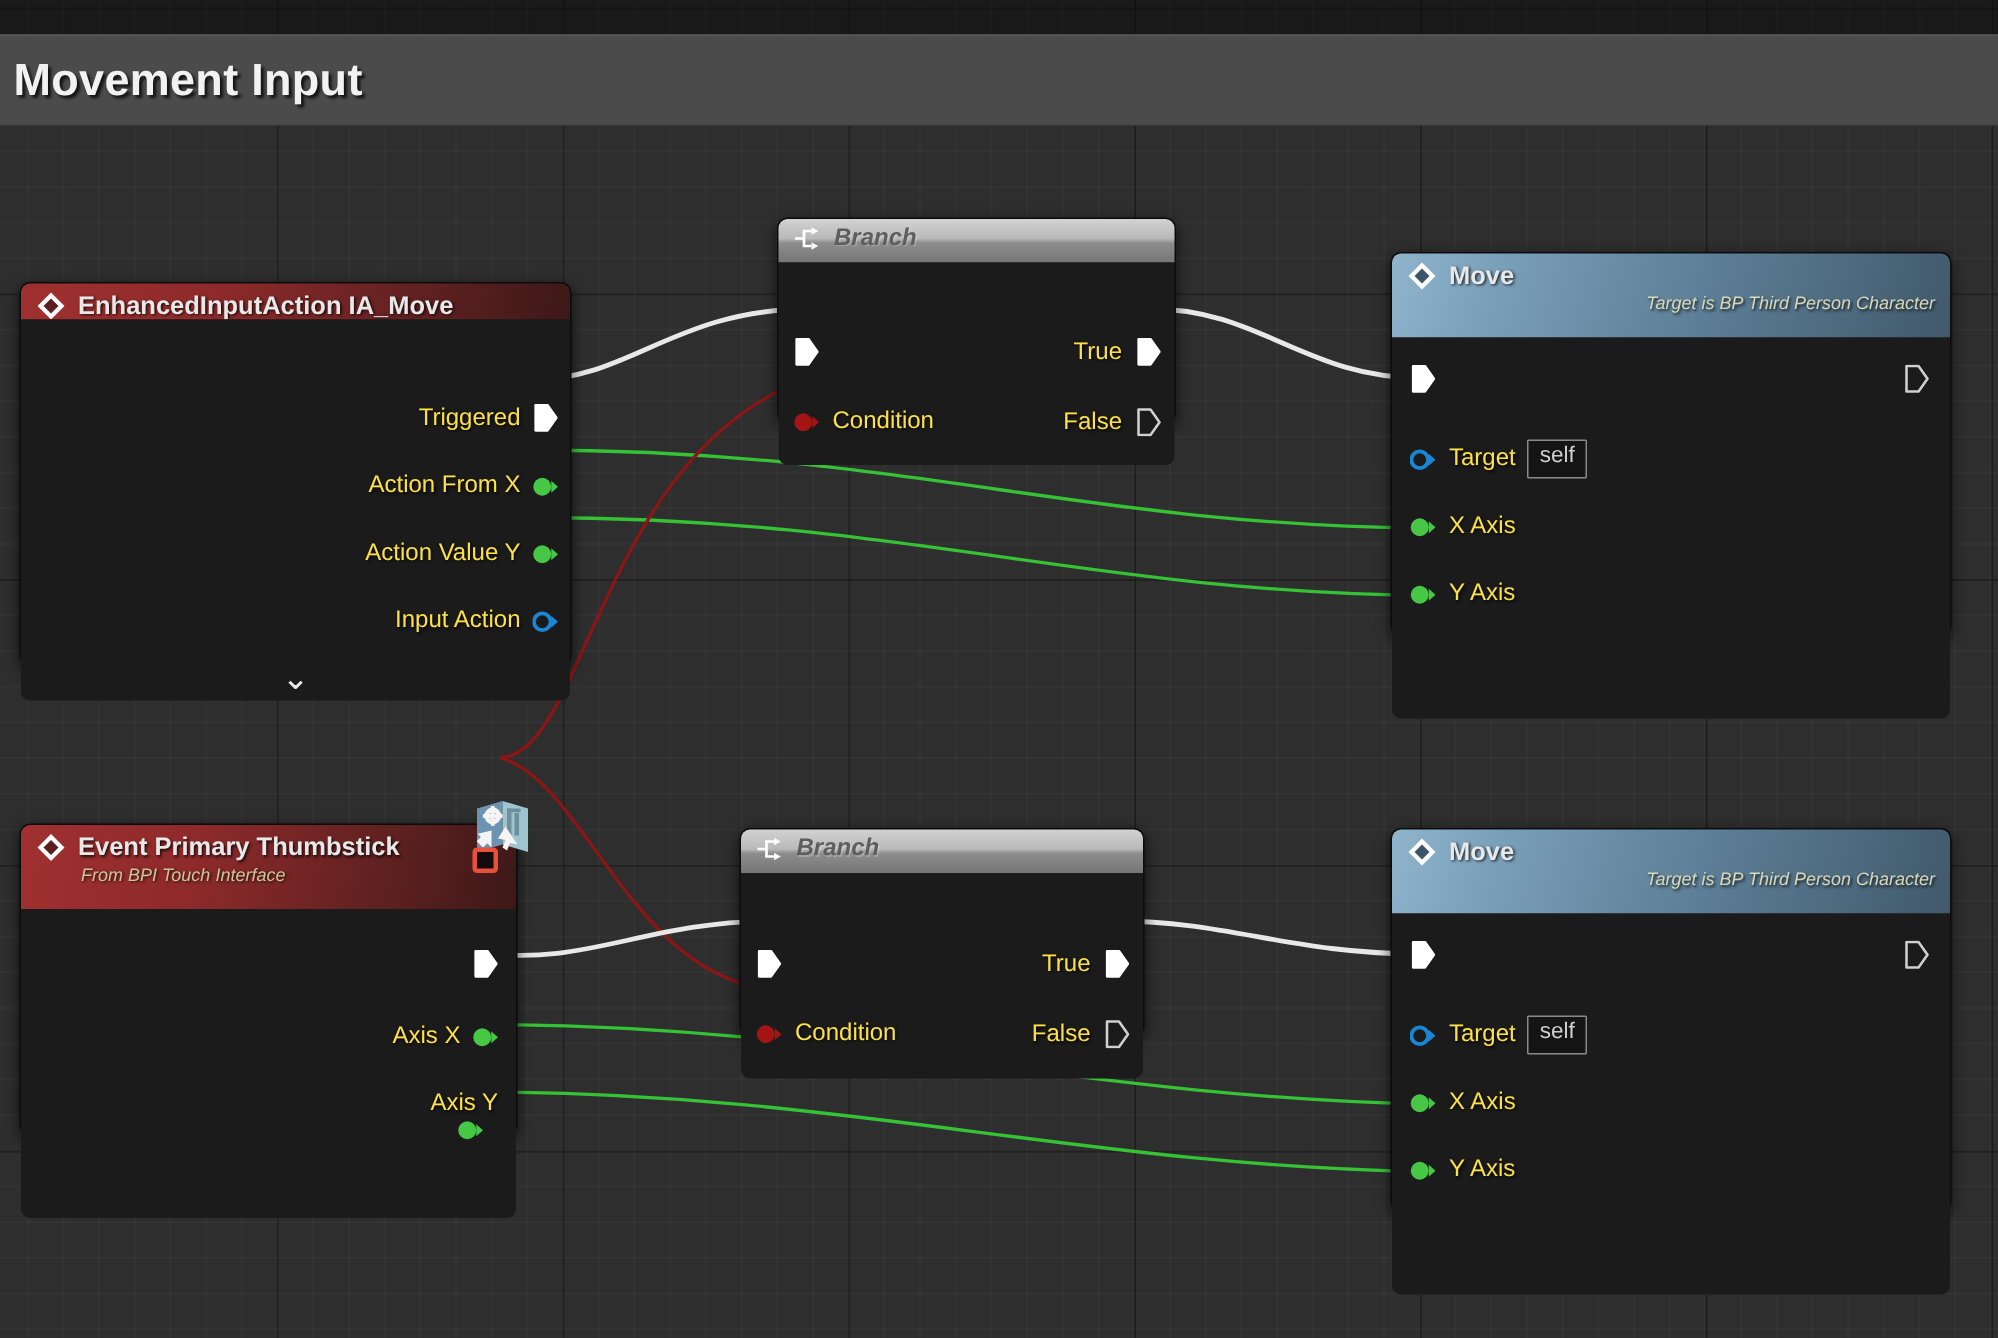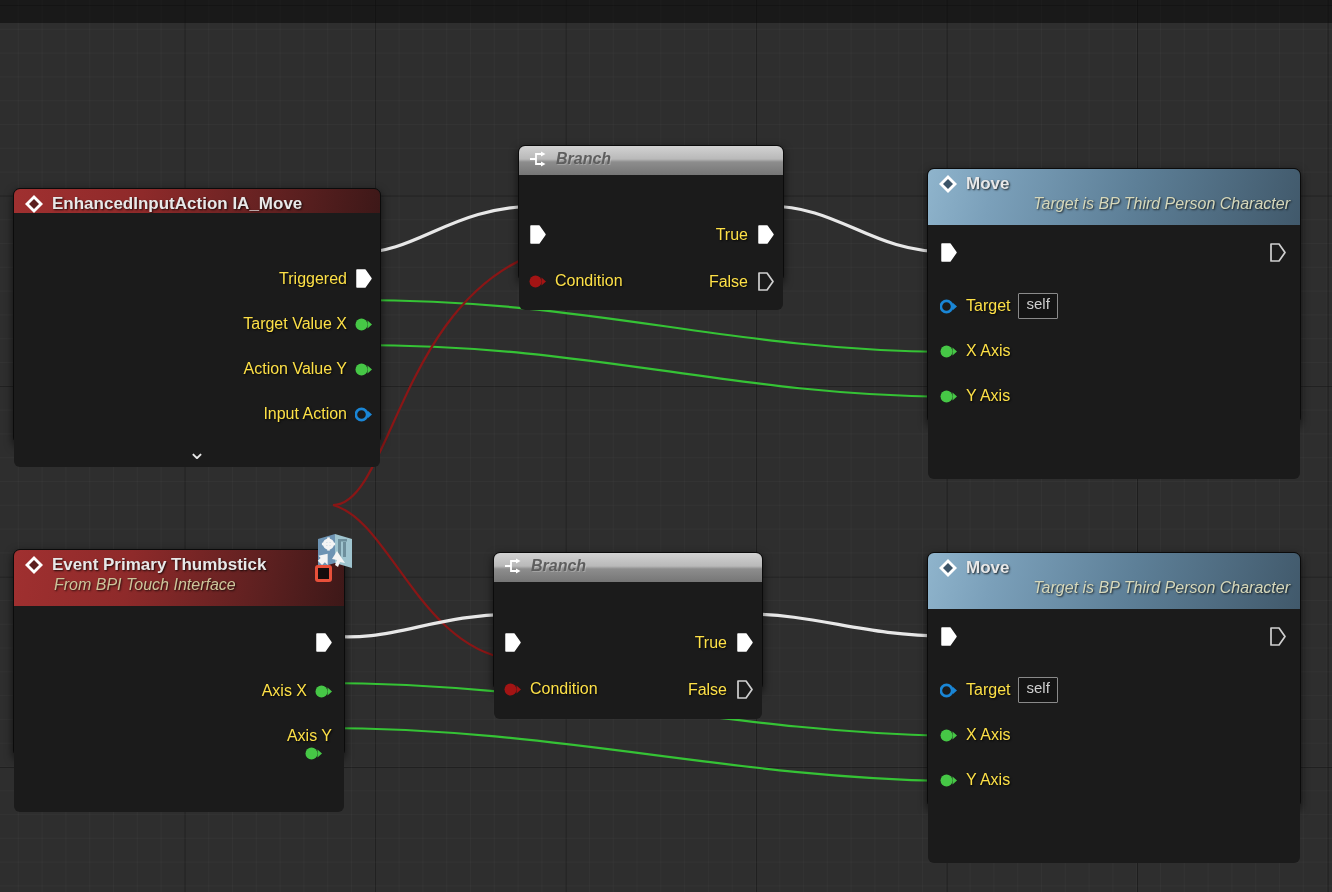--- a/index.html
+++ b/index.html
@@ -105,21 +105,21 @@
   .hdr-title-gray {
     color: #5e5e5e;
     font-size: 16px;
     font-weight: bold;
     text-shadow: 1px 1px 0 rgba(255,255,255,0.22);
     white-space: nowrap;
     font-style: italic;
   }
   .hdr-sub {
     color: #cdc49a;
-    font-size: 16px;
+    font-size: 12px;
     font-style: italic;
     margin-left: 30px;
     margin-top: 1px;
     white-space: nowrap;
     text-shadow: 1px 1px 2px rgba(0,0,0,0.75);
   }
   .hdr-sub-blue {
     color: #d6d8bb;
   }
 
@@ -206,20 +206,23 @@
     box-sizing: border-box;
   }
 </style>
 </head>
 <body>
 
 <div id="stage">
 
   <div class="comment-top-strip"></div>
 
+  <div class="comment-header">
+    <div class="comment-title">Movement Input</div>
+  </div>
 
   <svg id="wires" viewBox="0 0 1332 892">
 
     <path d="M 356,253 C 420,253 450,206 540,206" stroke="#e8e8e8" stroke-width="3.2" fill="none" stroke-linecap="round"></path>
 
     <path d="M 768,206 C 840,206 870,252 948,252" stroke="#e8e8e8" stroke-width="3.2" fill="none" stroke-linecap="round"></path>
 
     <path d="M 356,300 C 600,300 720,350 948,352" stroke="#35c335" stroke-width="2.2" fill="none"></path>
 
     <path d="M 356,345 C 600,345 720,394 948,397" stroke="#35c335" stroke-width="2.2" fill="none"></path>
@@ -250,21 +253,21 @@
     <div class="node-body">
 
       <div class="pin-row" style="right:8px; top:56px;">
         <span class="pin-label">Triggered</span>
         <svg class="exec-pin" viewBox="0 0 17 19" style="margin-left:8px;">
           <polygon points="2,1 10,1 16,9.5 10,18 2,18" fill="#ffffff" stroke="#ffffff" stroke-width="1.5" stroke-linejoin="round"></polygon>
         </svg>
       </div>
 
       <div class="pin-row" style="right:8px; top:102px;">
-        <span class="pin-label">Target Value X</span>
+        <span class="pin-label">Action From X</span>
         <svg class="dot-pin" viewBox="0 0 17 15" style="margin-left:8px;">
           <circle cx="6.5" cy="7.5" r="6" fill="#46c746"></circle>
           <polygon points="12.5,3.5 17,7.5 12.5,11.5" fill="#46c746"></polygon>
         </svg>
       </div>
 
       <div class="pin-row" style="right:8px; top:147px;">
         <span class="pin-label">Action Value Y</span>
         <svg class="dot-pin" viewBox="0 0 17 15" style="margin-left:8px;">
           <circle cx="6.5" cy="7.5" r="6" fill="#46c746"></circle>

